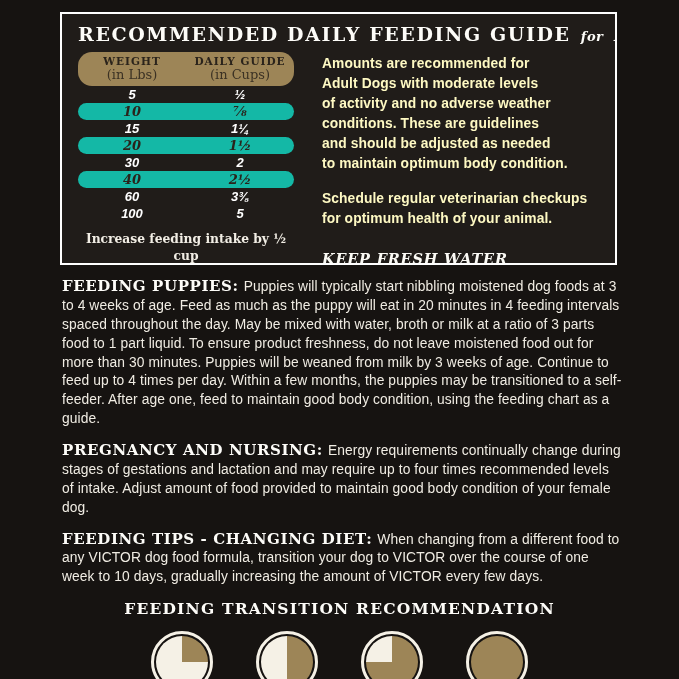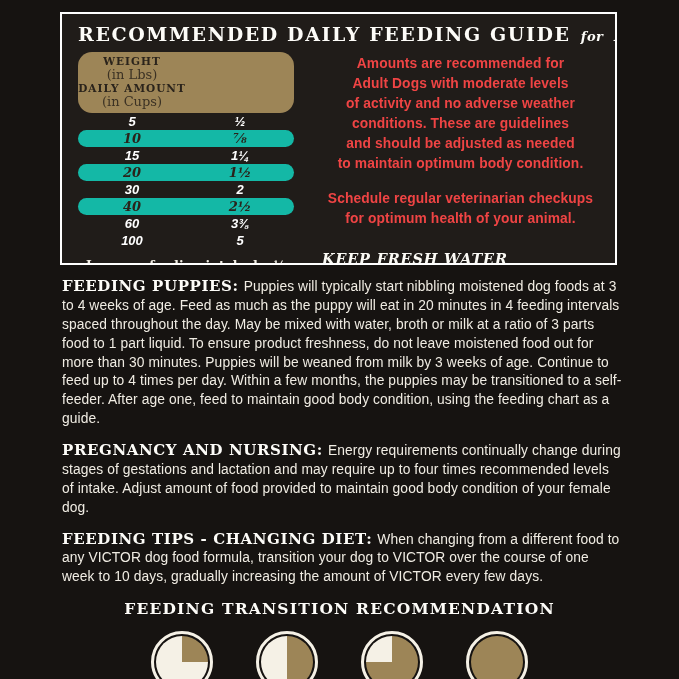--- a/index.html
+++ b/index.html
@@ -35,21 +35,21 @@
     font-style: italic;
     font-size: 13px;
     letter-spacing: 0.5px;
     margin: 4px 2px;
     text-transform: lowercase;
   }
   .guide-cols { display: flex; gap: 28px; }
   .table-col { width: 216px; flex: none; }
   .text-col { flex: 1; padding-top: 2px; }
 
-  .pill { border-radius: 14px; background: #9d8557; flex-direction: column; }
+  .pill { border-radius: 14px; background: #9d8557; }
   .thead {
     display: flex;
     padding: 3px 0 4px 0;
     color: #2a231b;
   }
   .hcell { width: 50%; text-align: center; }
   .hlabel {
     font-family: "DejaVu Serif", serif;
     font-weight: bold;
     font-size: 10.5px;
@@ -85,23 +85,22 @@
     font-size: 12.3px;
     line-height: 1.35;
     color: #f2eee5;
   }
 
   .info {
     font-size: 13.8px;
     font-weight: 600;
     letter-spacing: 0.1px;
     line-height: 1.45;
-    color: #ef4444;
+    color: #fef9c3;
     margin-bottom: 15px;
-    text-align: center;
   }
   .info-em {
     font-family: "DejaVu Serif", serif;
     font-weight: bold;
     font-style: italic;
     font-size: 14.5px;
     letter-spacing: 0.8px;
     line-height: 1.5;
     color: #fbfaf5;
     margin-top: 19px;
@@ -159,21 +158,21 @@
 
     <div class="guide-cols">
 
       <div class="table-col">
         <div class="thead pill">
           <div class="hcell">
             <div class="hlabel">WEIGHT</div>
             <div class="hsub">(in Lbs)</div>
           </div>
           <div class="hcell">
-            <div class="hlabel">DAILY AMOUNT</div>
+            <div class="hlabel">DAILY GUIDE</div>
             <div class="hsub">(in Cups)</div>
           </div>
         </div>
 
         <div class="trow dark">
           <div class="cell">5</div>
           <div class="cell">½</div>
         </div>
         <div class="trow tan">
           <div class="cell">10</div>

